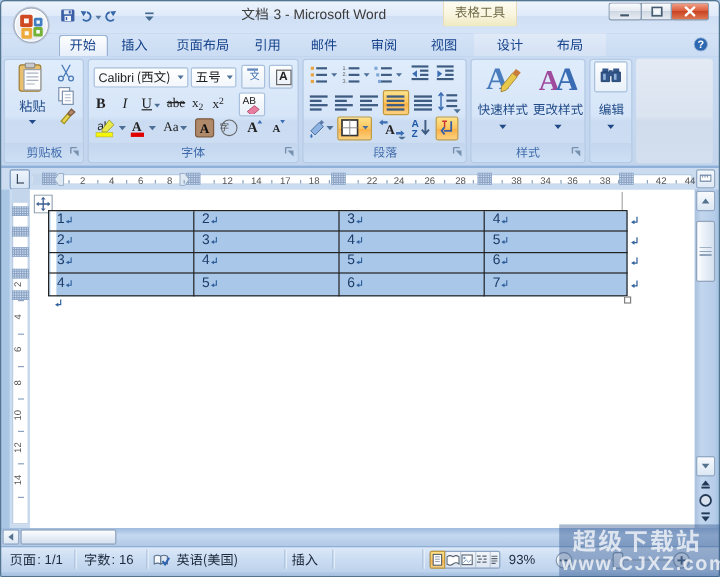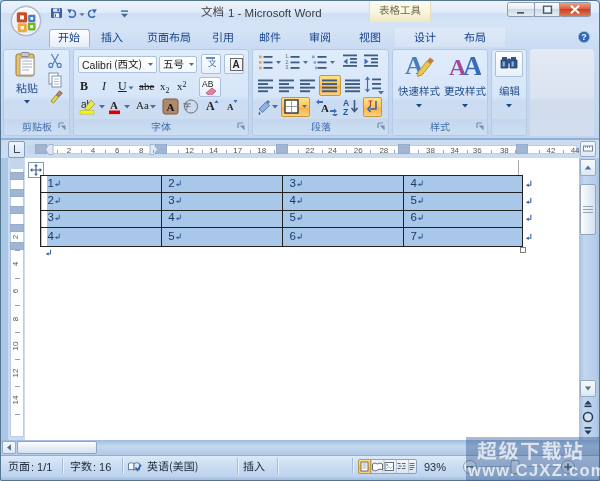--- a/index.html
+++ b/index.html
@@ -32,21 +32,21 @@
 <rect x="71" y="3.4" width="7" height="1.4" fill="#44698f"></rect>
 <path d="M71 6.8 l7 0 -3.5 3.6 z" fill="#44698f"></path>
 </svg>
     </div>
 <div class="ab" style="left:201px;top:6px">
       <svg width="23.0" height="15.0" fill="#3b3b3b">
         <path transform="translate(0.0,9.89) scale(0.01150,-0.01150)" d="M725 630 802 607Q739 426 640 294Q541 162 403 72Q265 -19 83 -78Q79 -69 71 -55Q63 -42 53 -29Q44 -15 36 -7Q215 45 348 128Q482 212 575 335Q668 459 725 630ZM270 626Q327 471 424 345Q521 219 657 129Q793 40 967 -4Q959 -12 949 -24Q939 -37 930 -50Q922 -62 915 -73Q736 -24 599 71Q462 165 363 300Q265 435 201 603ZM50 664H954V590H50ZM423 823 501 847Q524 811 547 768Q569 724 580 693L497 666Q488 697 467 742Q446 786 423 823Z"></path>
         <path transform="translate(11.5,9.89) scale(0.01150,-0.01150)" d="M47 626H390V555H47ZM193 840H264V-79H193ZM186 581 233 565Q222 505 204 441Q187 377 164 314Q142 252 117 199Q92 145 65 108Q59 123 47 142Q36 162 26 175Q51 209 75 256Q99 303 120 358Q142 413 159 470Q175 527 186 581ZM260 521Q269 511 288 485Q307 459 328 429Q350 399 368 373Q386 348 393 337L347 279Q338 298 322 327Q306 356 287 387Q268 418 251 445Q234 472 223 488ZM621 837H694V437H621ZM851 776 925 755Q908 714 889 670Q870 626 850 586Q831 546 813 515L753 534Q771 565 789 608Q807 650 824 694Q840 739 851 776ZM397 751 458 774Q476 738 494 697Q512 656 527 617Q542 578 551 547L486 521Q478 552 463 592Q448 632 431 673Q413 715 397 751ZM392 471H916V-71H842V398H392ZM404 269H869V201H404ZM369 63H867V-9H369Z"></path>
       </svg>
     </div>
-<div class="t" style="left:228px;top:7px;font-size:11.5px;color:#3b3b3b">1 - Microsoft Word</div>
+<div class="t" style="left:228px;top:7px;font-size:11.5px;color:#3b3b3b">3 - Microsoft Word</div>
 <div class="ab" style="left:369px;top:1px;width:62px;height:21px;background:linear-gradient(#fdfcf2 0%,#f8f4dd 55%,#efe9c0 100%);border-left:1px solid #e6ddb8;border-right:1px solid #e6ddb8;border-radius:0 0 2px 2px"></div>
 <div style="position:absolute;left:379.0px;top:5.0px;width:42px;height:14px">
       <svg width="42.0" height="13.7" fill="#6c6743">
         <path transform="translate(0.0,9.03) scale(0.01050,-0.01050)" d="M105 751H902V686H105ZM156 601H858V539H156ZM65 450H934V385H65ZM460 840H536V397H460ZM444 433 508 403Q471 358 422 317Q372 276 316 239Q260 202 201 172Q142 143 86 122Q81 131 72 142Q63 154 54 165Q44 176 36 183Q91 201 149 227Q208 254 263 287Q317 320 364 358Q411 395 444 433ZM555 416Q588 320 646 241Q704 162 784 105Q865 48 967 19Q958 11 949 -1Q940 -12 931 -24Q923 -36 917 -47Q811 -11 729 52Q646 114 586 202Q526 290 487 398ZM846 346 908 302Q858 260 798 218Q738 175 687 146L638 185Q672 206 710 234Q748 262 784 291Q820 320 846 346ZM252 -79 246 -15 281 15 579 104Q580 88 584 69Q588 50 591 38Q487 4 423 -16Q360 -37 326 -48Q291 -60 276 -66Q261 -73 252 -79ZM252 -79Q250 -70 244 -57Q239 -44 232 -31Q226 -19 219 -11Q232 -4 245 11Q258 25 258 55V270H335V-9Q335 -9 327 -14Q319 -18 306 -26Q294 -34 281 -44Q269 -53 261 -62Q252 -71 252 -79Z"></path>
         <path transform="translate(10.5,9.03) scale(0.01050,-0.01050)" d="M553 732H835V667H553ZM462 287H884V-77H811V222H532V-81H462ZM492 29H850V-37H492ZM582 841 654 822Q628 755 591 693Q554 631 511 578Q468 524 422 484Q416 491 405 501Q394 510 383 520Q371 529 363 535Q432 589 490 670Q547 751 582 841ZM815 732H828L842 735L889 713Q857 620 804 544Q751 468 684 407Q617 347 540 303Q463 259 384 230Q377 244 364 262Q352 280 341 291Q416 314 489 354Q562 395 626 450Q690 504 739 572Q787 640 815 720ZM547 680Q579 610 637 538Q696 467 782 407Q867 348 977 315Q969 307 960 296Q951 285 944 273Q936 262 930 252Q819 291 733 355Q647 419 587 495Q527 571 493 645ZM52 626H403V555H52ZM202 840H273V-79H202ZM199 581 247 565Q235 505 216 441Q196 376 173 314Q149 253 122 200Q95 147 67 109Q61 124 50 143Q38 162 28 175Q55 209 80 256Q106 303 129 358Q152 413 170 470Q188 527 199 581ZM269 515Q278 505 296 484Q315 462 336 436Q357 410 375 388Q393 366 400 356L355 299Q346 315 330 340Q314 365 295 393Q276 420 259 444Q242 468 231 481Z"></path>
         <path transform="translate(21.0,9.03) scale(0.01050,-0.01050)" d="M104 727H900V650H104ZM52 72H951V-3H52ZM456 688H539V41H456Z"></path>
         <path transform="translate(31.5,9.03) scale(0.01050,-0.01050)" d="M605 84 653 137Q710 112 766 83Q823 55 874 27Q925 -1 962 -25L902 -81Q867 -56 819 -28Q771 0 716 29Q661 59 605 84ZM52 209H951V141H52ZM239 644H760V586H239ZM239 501H760V444H239ZM239 357H760V300H239ZM328 133 399 88Q359 57 308 25Q256 -6 201 -33Q146 -60 95 -81Q86 -69 70 -53Q53 -36 40 -26Q91 -6 146 20Q201 47 249 76Q297 106 328 133ZM212 792H802V177H727V730H284V177H212Z"></path>
       </svg>
     </div>
 <div class="ab" style="left:507px;top:2px;width:84px;height:16px">

